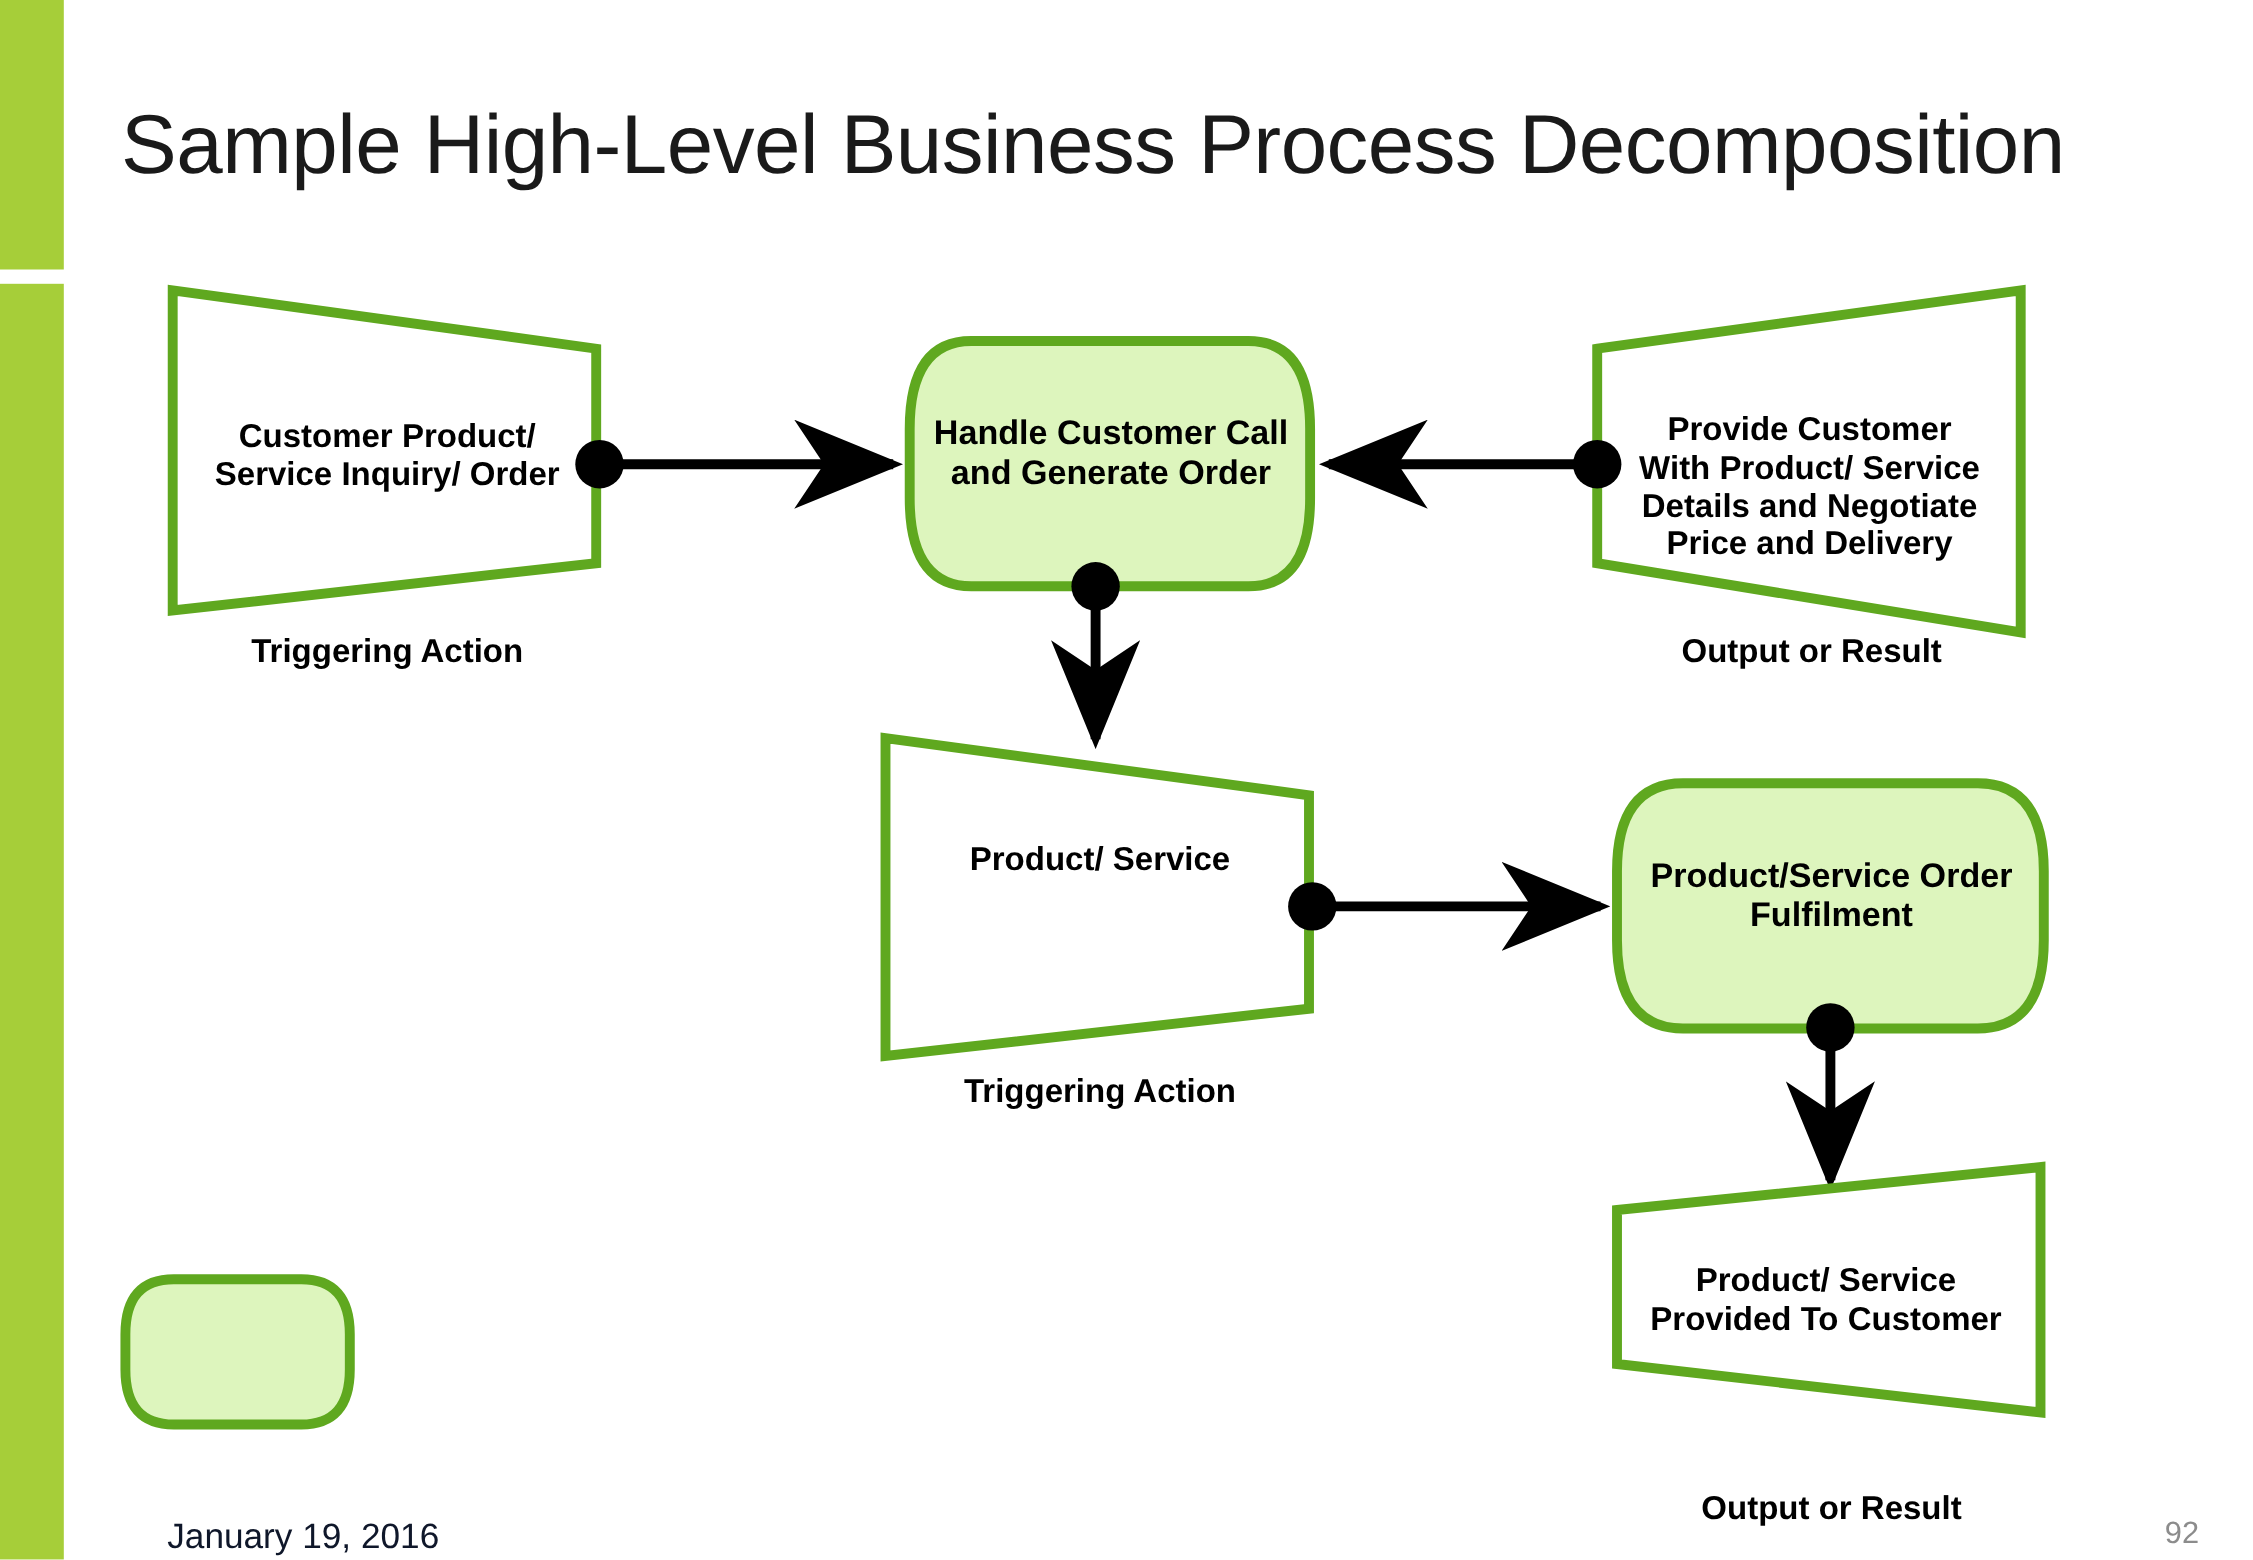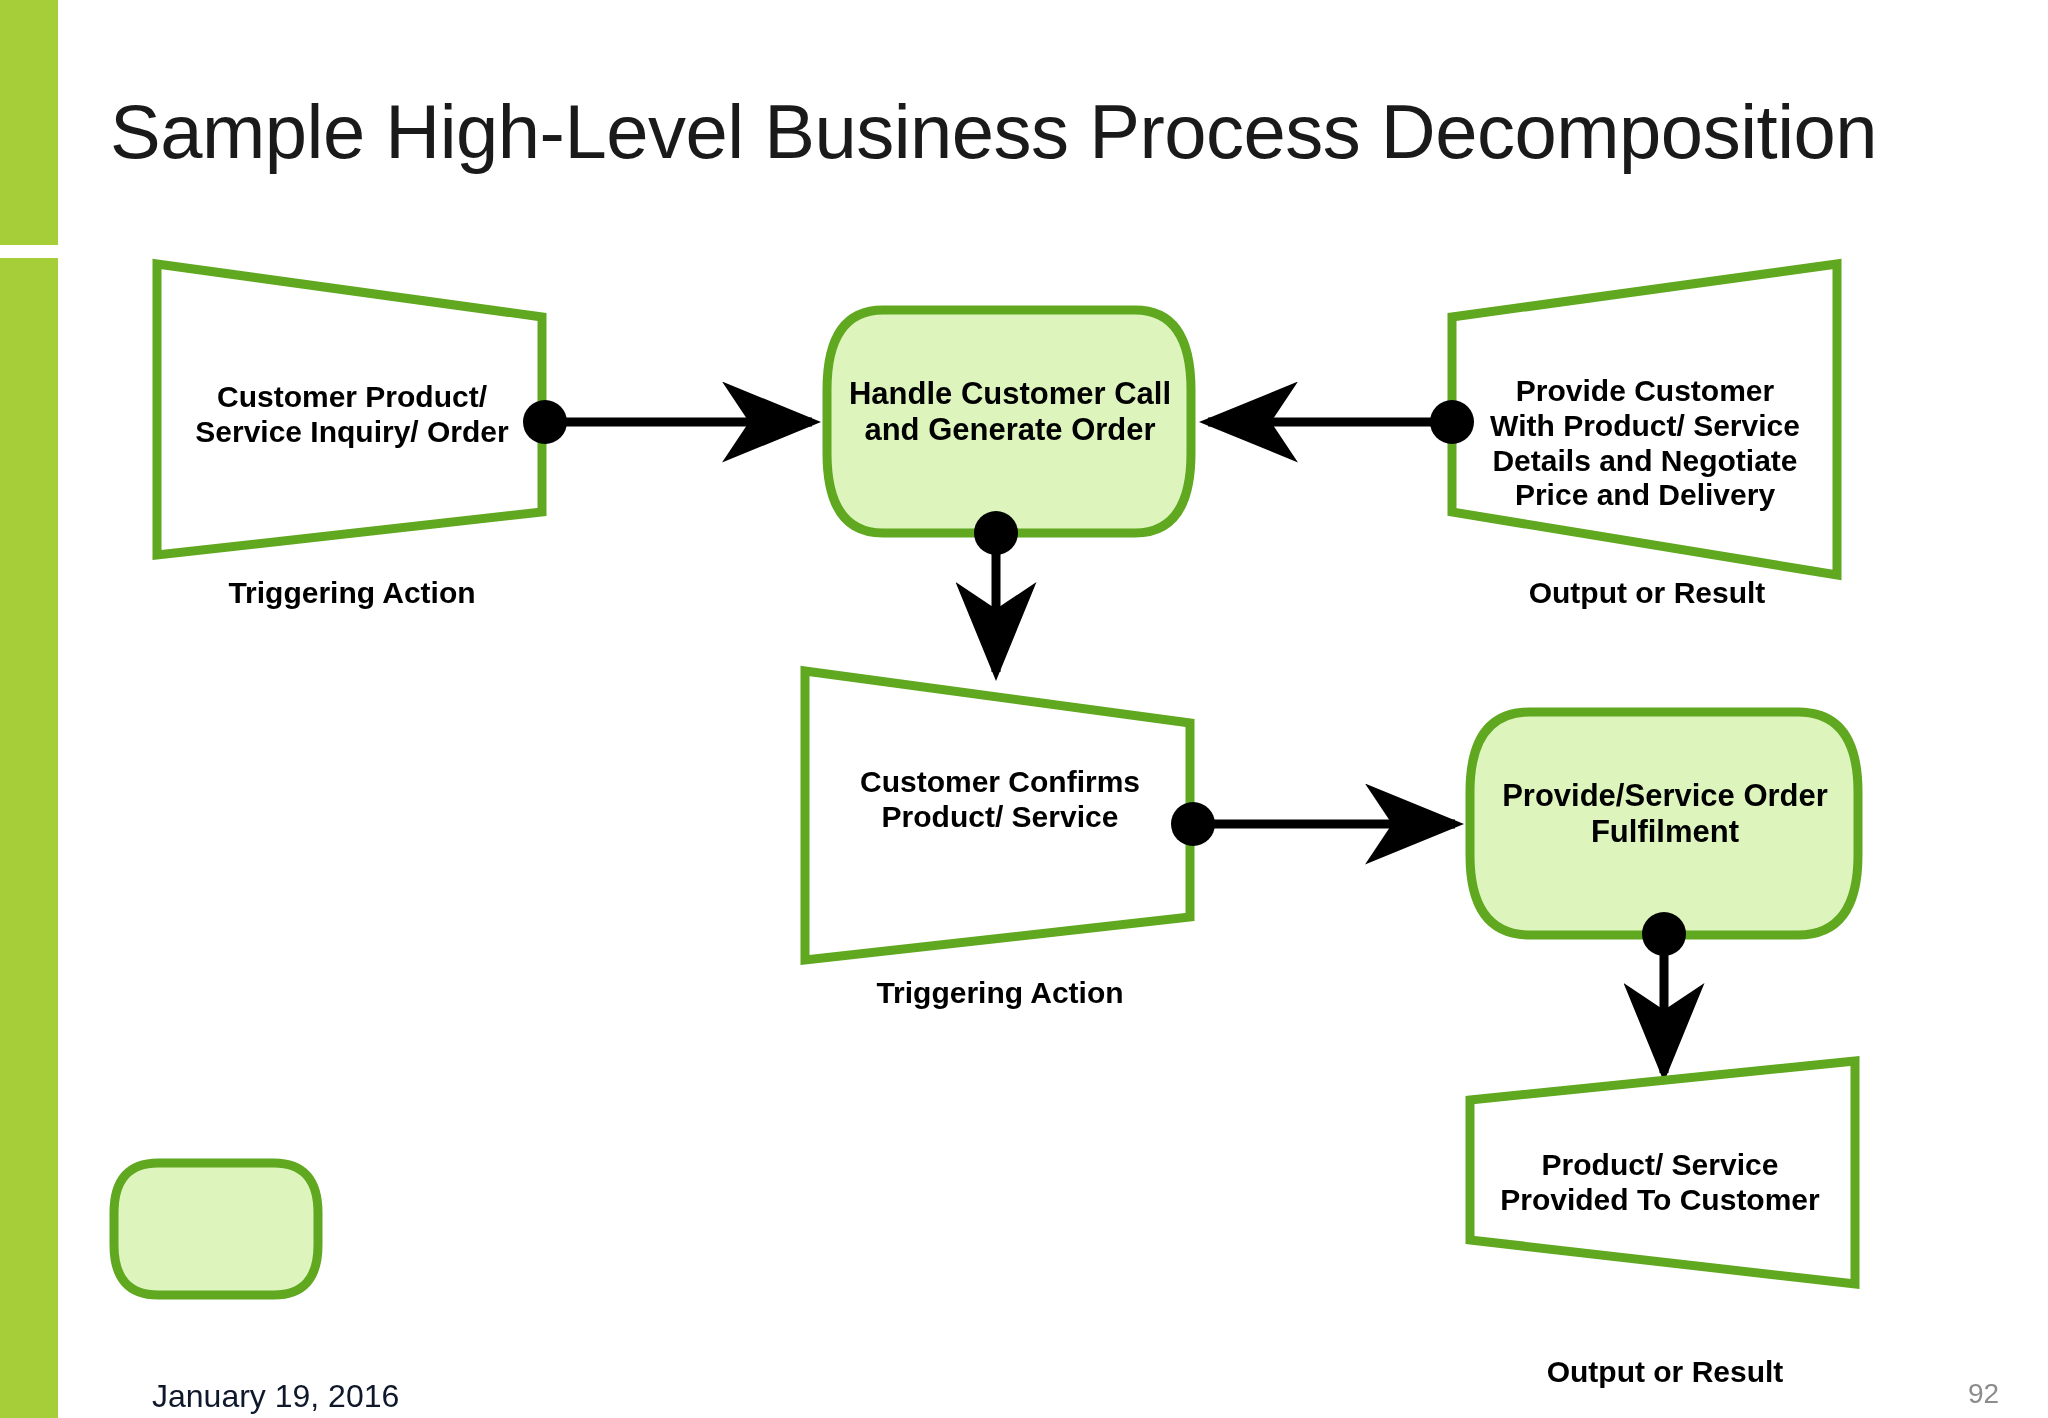--- a/index.html
+++ b/index.html
@@ -172,26 +172,25 @@
   </div>
 
   <div class="node-text t-trap" style="left:1440px; top:336px; width:410px;margin-top:38px;">
     <div>Provide Customer</div>
     <div>With Product/ Service</div>
     <div>Details and Negotiate</div>
     <div>Price and Delivery</div>
   </div>
 
   <div class="node-text t-trap" style="left:805px; top:765px; width:390px;">
-    <div>Customer Confirms</div>
     <div>Product/ Service</div>
   </div>
 
   <div class="node-text t-round" style="left:1455px; top:778px; width:420px;">
-    <div>Provide/Service Order</div>
+    <div>Product/Service Order</div>
     <div>Fulfilment</div>
   </div>
 
   <div class="node-text t-trap" style="left:1460px; top:1148px; width:400px;">
     <div>Product/ Service</div>
     <div>Provided To Customer</div>
   </div>
 
   <div class="caption" style="left:157px; top:576px; width:390px;">Triggering Action</div>
 

